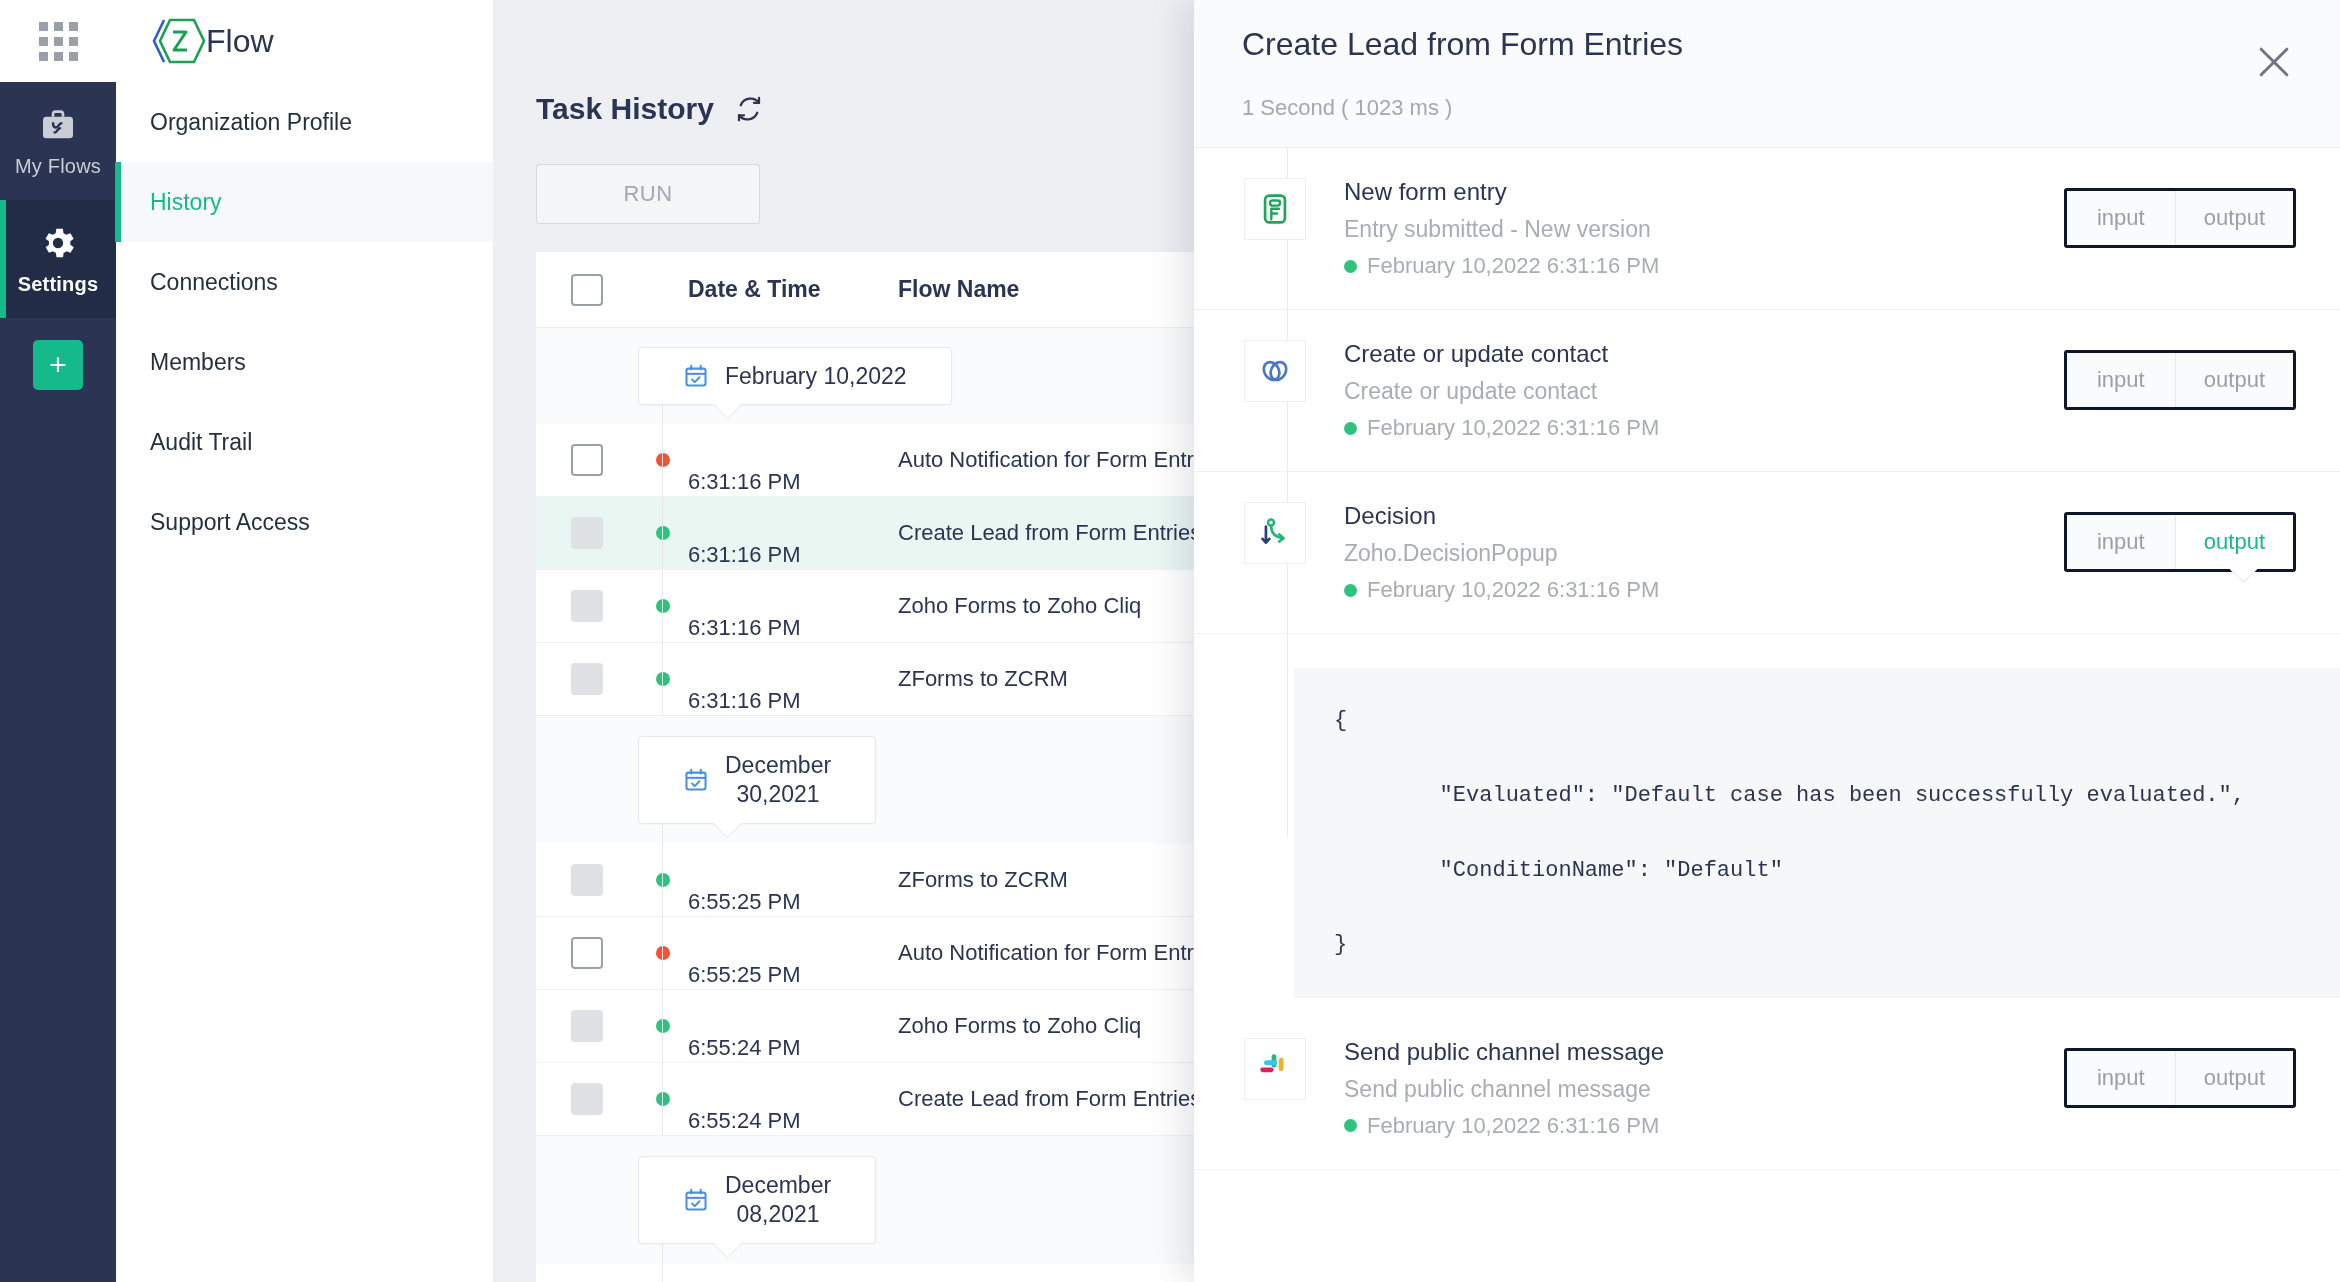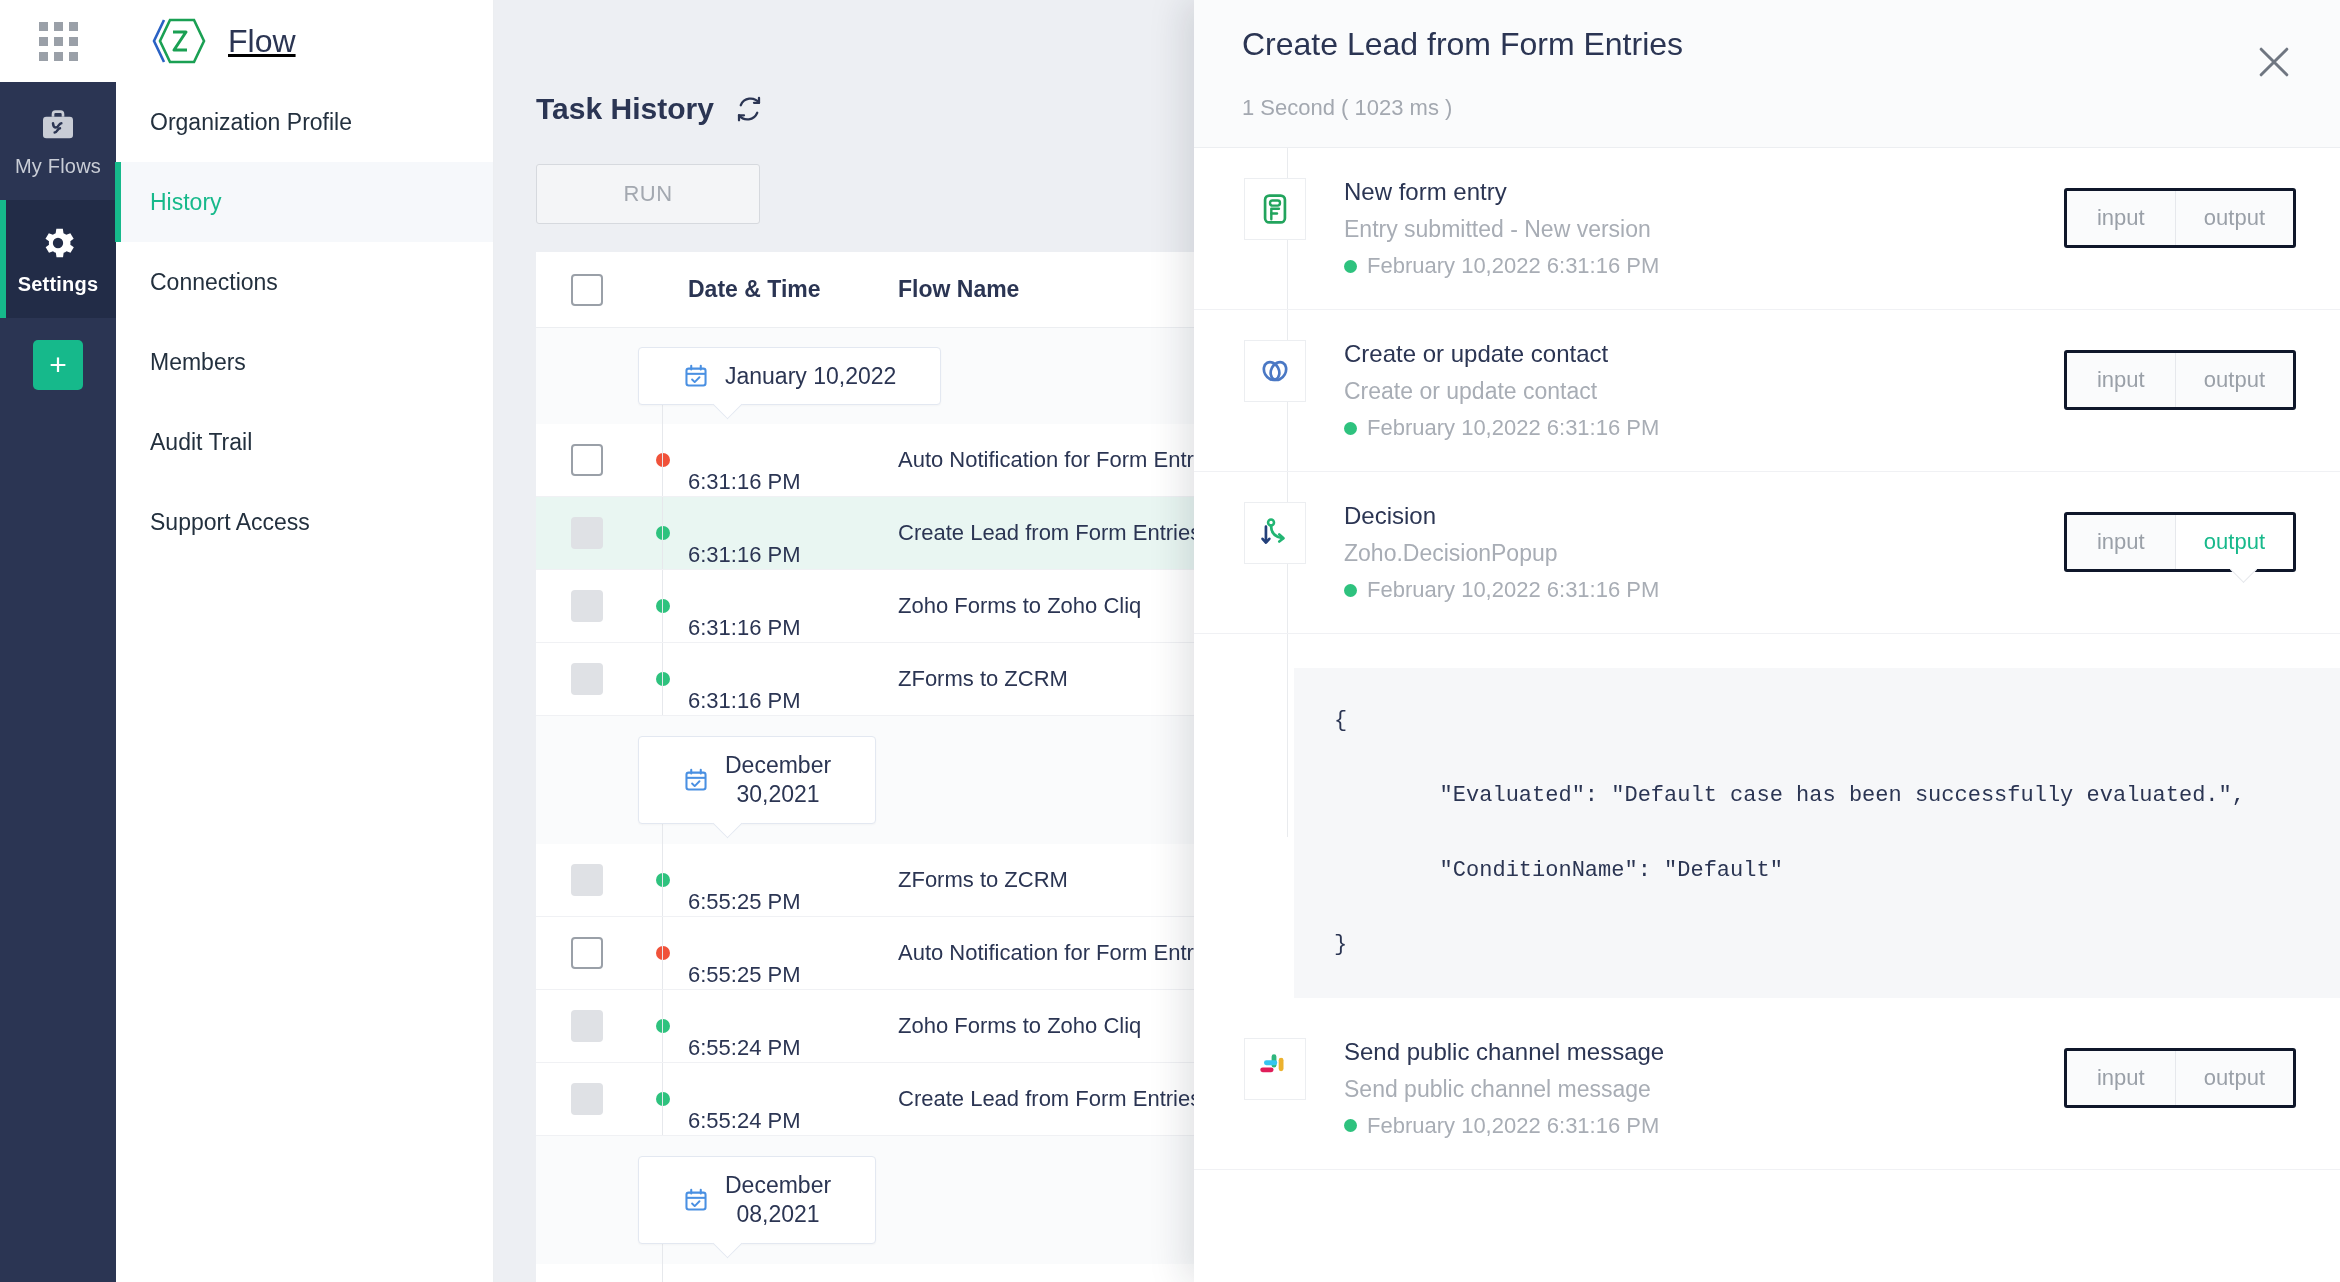--- a/index.html
+++ b/index.html
@@ -48,23 +48,22 @@
     color: #fff; font-size: 30px; line-height: 1; cursor: pointer;
   }
 
   
   .subnav {
     width: 378px; flex: 0 0 378px; background: #ffffff;
     display: flex; flex-direction: column;
     border-right: 1px solid #eceef1;
   }
   .brand {
-    height: 82px; display: flex; align-items: center; gap: 22px;
+    height: 82px; display: flex; align-items: center; 
     padding-left: 34px;
-    text-decoration: underline;
   }
   .brand-name { font-size: 32px; color: #2b3553; }
   .subnav-item {
     height: 80px; display: flex; align-items: center;
     padding-left: 34px; font-size: 23px; color: #23303e;
     cursor: pointer; position: relative;
   }
   .subnav-item.active { background: #f6f8fb; color: #17b98b; }
   .subnav-item.active::before {
     content: ""; position: absolute; left: -1px; top: 0; bottom: 0;
@@ -308,21 +307,21 @@
       <div id="table-body">
           <div class="date-row">
             <div class="spine" style="left: 126px; top: 50%;"></div>
             <div class="date-pill">
               <svg viewBox="0 0 24 24" fill="none" class="cal">
     <rect x="3.2" y="5.2" width="17.6" height="15.6" rx="2" stroke="#4a90e2" stroke-width="1.9"></rect>
     <path d="M3.2 10h17.6" stroke="#4a90e2" stroke-width="1.9"></path>
     <path d="M7.6 2.6v3.4M16.4 2.6v3.4" stroke="#4a90e2" stroke-width="1.9" stroke-linecap="round"></path>
     <path d="M8.4 15.2l2.4 2.4 4.4-4.4" stroke="#4a90e2" stroke-width="1.8" stroke-linecap="round" stroke-linejoin="round"></path>
   </svg>
-              <span class="dtext">January 10,2022</span>
+              <span class="dtext">February 10,2022</span>
             </div>
           </div>
           <div class="trow">
             <div class="spine" style="left: 126px;"></div>
             <div class="col-check">
               <div class="chk"></div>
             </div>
             <div class="col-dot">
               <span class="dot err"></span>
             </div>

